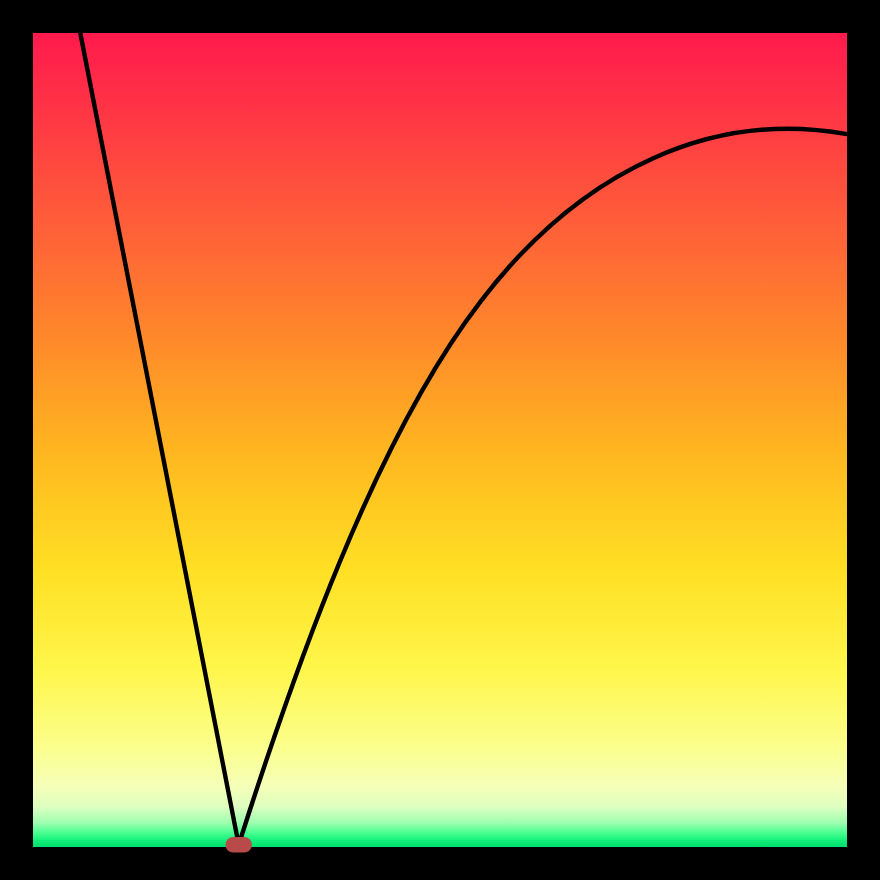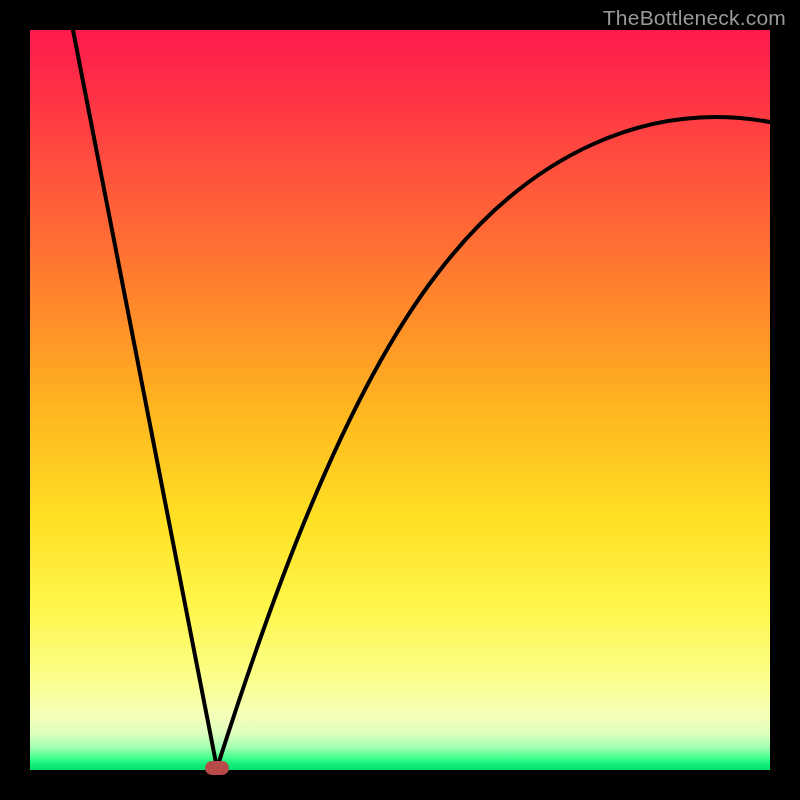--- a/index.html
+++ b/index.html
@@ -83,14 +83,13 @@
       <path d="M 43 0 L 187 738" fill="none" stroke="#000" stroke-width="4" stroke-linecap="round"></path>
 
       <path d="M 187 738
                C 236 584, 310 370, 407 244
                C 500 122, 620 70, 740 92" fill="none" stroke="#000" stroke-width="4" stroke-linecap="round"></path>
     </svg>
 
     <div class="marker" style="left:187px; top:738px;"></div>
   </div>
 
-  <div class="watermark">TheBottleneck.com</div>
 </div>
 
 </body></html>

